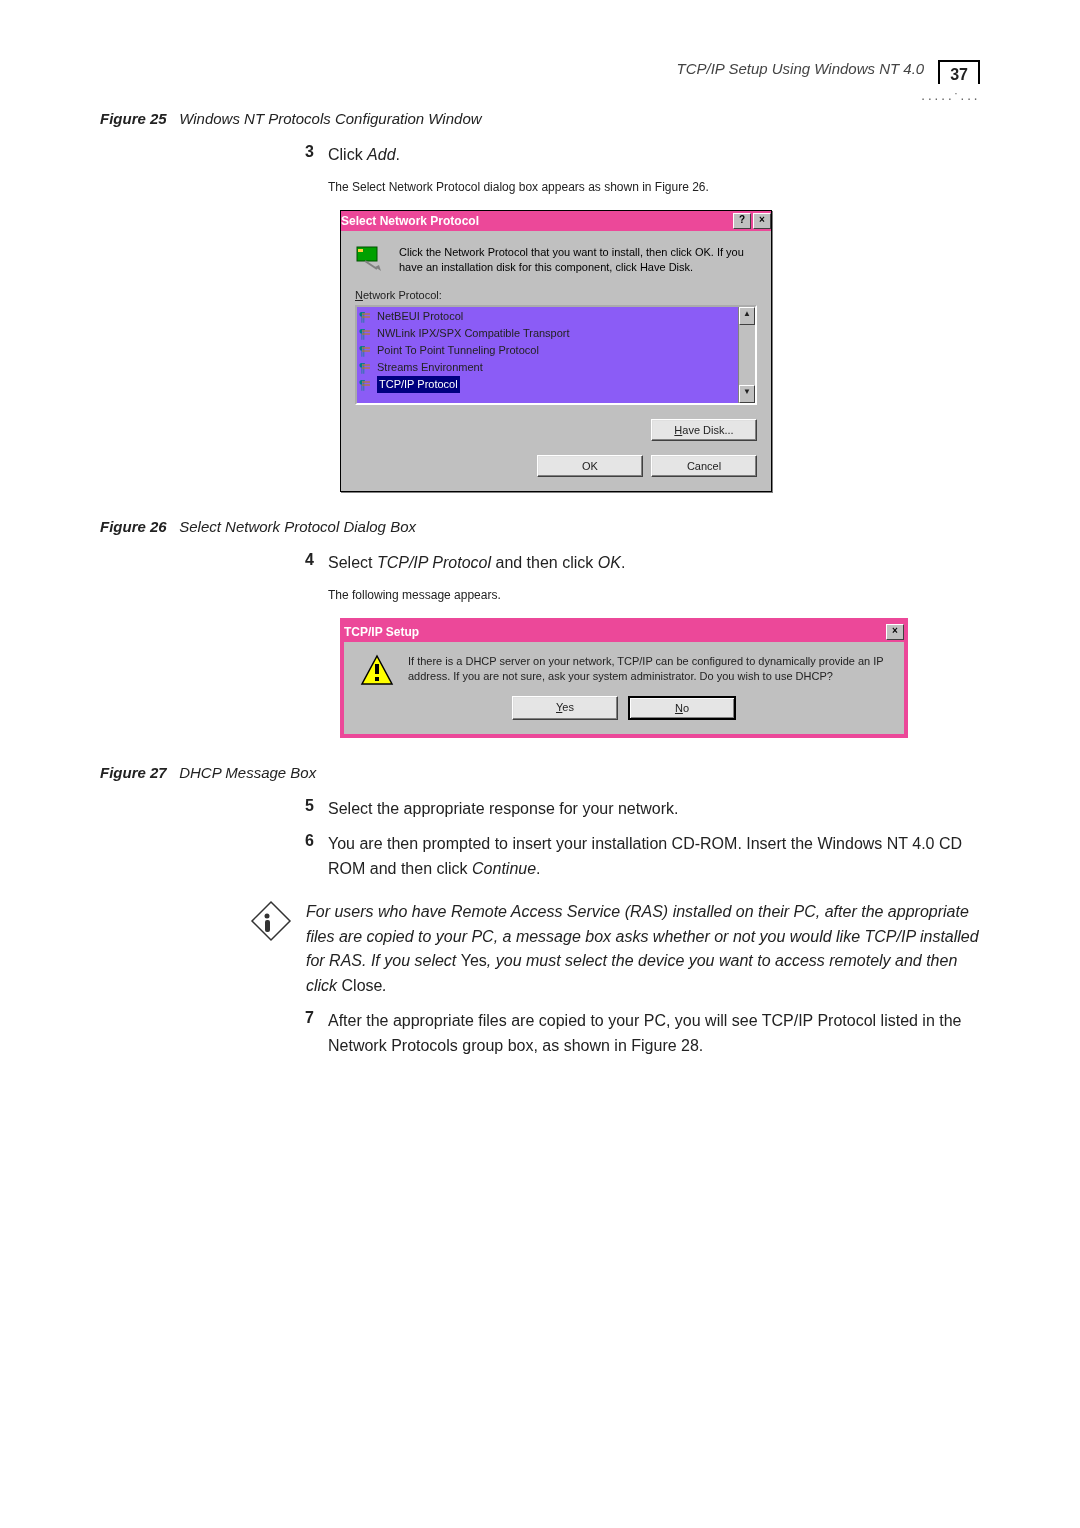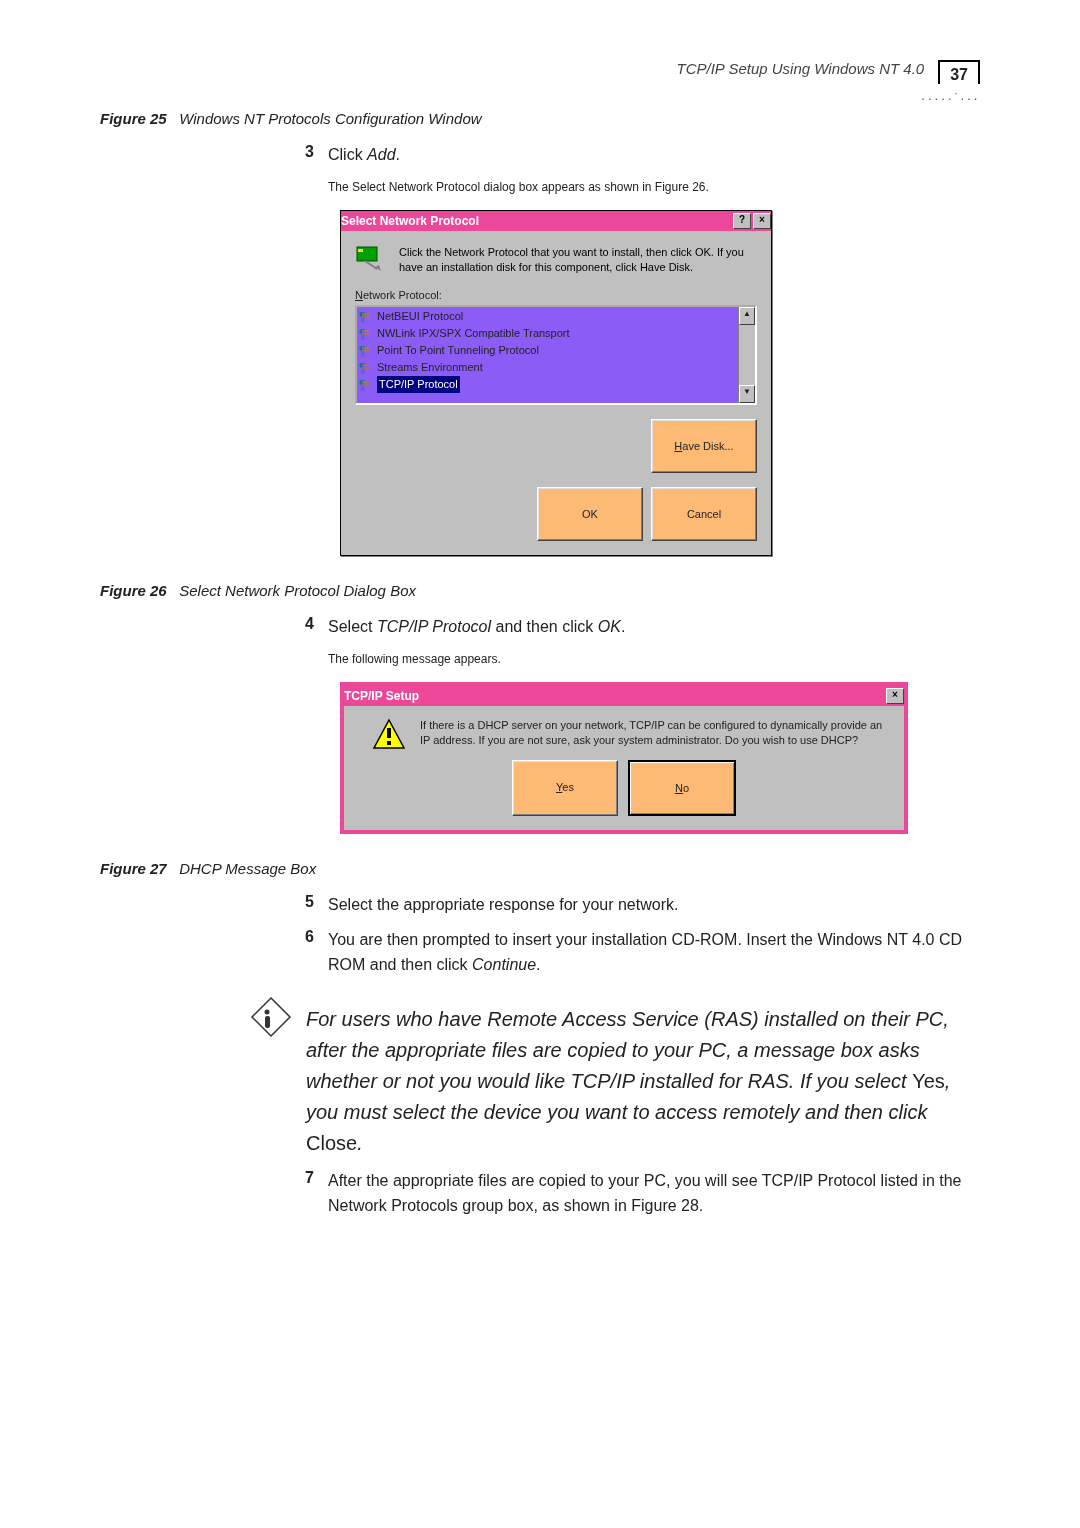--- a/index.html
+++ b/index.html
@@ -183,42 +183,42 @@
     line-height: 12px;
   }
   .btnrow {
     display: flex;
     justify-content: flex-end;
     gap: 8px;
     margin-top: 14px;
   }
   .winbtn {
     min-width: 84px;
-    padding: 20px 10px;
-    background: #fdba74;
+    padding: 4px 10px;
+    background: #e5e5e5;
     border: 1px solid #fff;
     border-right-color: #404040;
     border-bottom-color: #404040;
     box-shadow: inset -1px -1px 0 #808080, inset 1px 1px 0 #dfdfdf;
     font-size: 11px;
     text-align: center;
   }
   .winbtn .ul { text-decoration: underline; }
   
   .msgbox {
     width: 560px;
     margin: 14px 0 18px 0;
     background: #c0c0c0;
     border: 4px solid #ec4899;
     font-family: "MS Sans Serif", Tahoma, Arial, sans-serif;
   }
   .msg-body {
     display: flex;
     gap: 14px;
-    padding: 12px 16px 4px 28px;
+    padding: 12px 16px 4px 16px;
   }
   .warn-icon {
     width: 34px; height: 34px;
     flex-shrink: 0;
   }
   .warn-icon svg { width: 34px; height: 34px; }
   .msg-text {
     font-size: 11px;
     line-height: 1.35;
   }
@@ -239,24 +239,23 @@
     margin: 18px 0 8px 0;
   }
   .info-icon {
     width: 42px; height: 42px;
     flex-shrink: 0;
     margin-left: 150px;
   }
   .info-icon svg { width: 42px; height: 42px; }
   .info-text {
     font-style: italic;
-    font-size: 20px;
+    font-size: 16px;
     line-height: 1.55;
     flex: 1;
-    margin-top: 8px;
   }
   .info-text .roman { font-style: normal; }
   .step-wrapper {
     margin-left: 196px;
   }
 </style>
 </head>
 <body>
 
 <div class="page">

